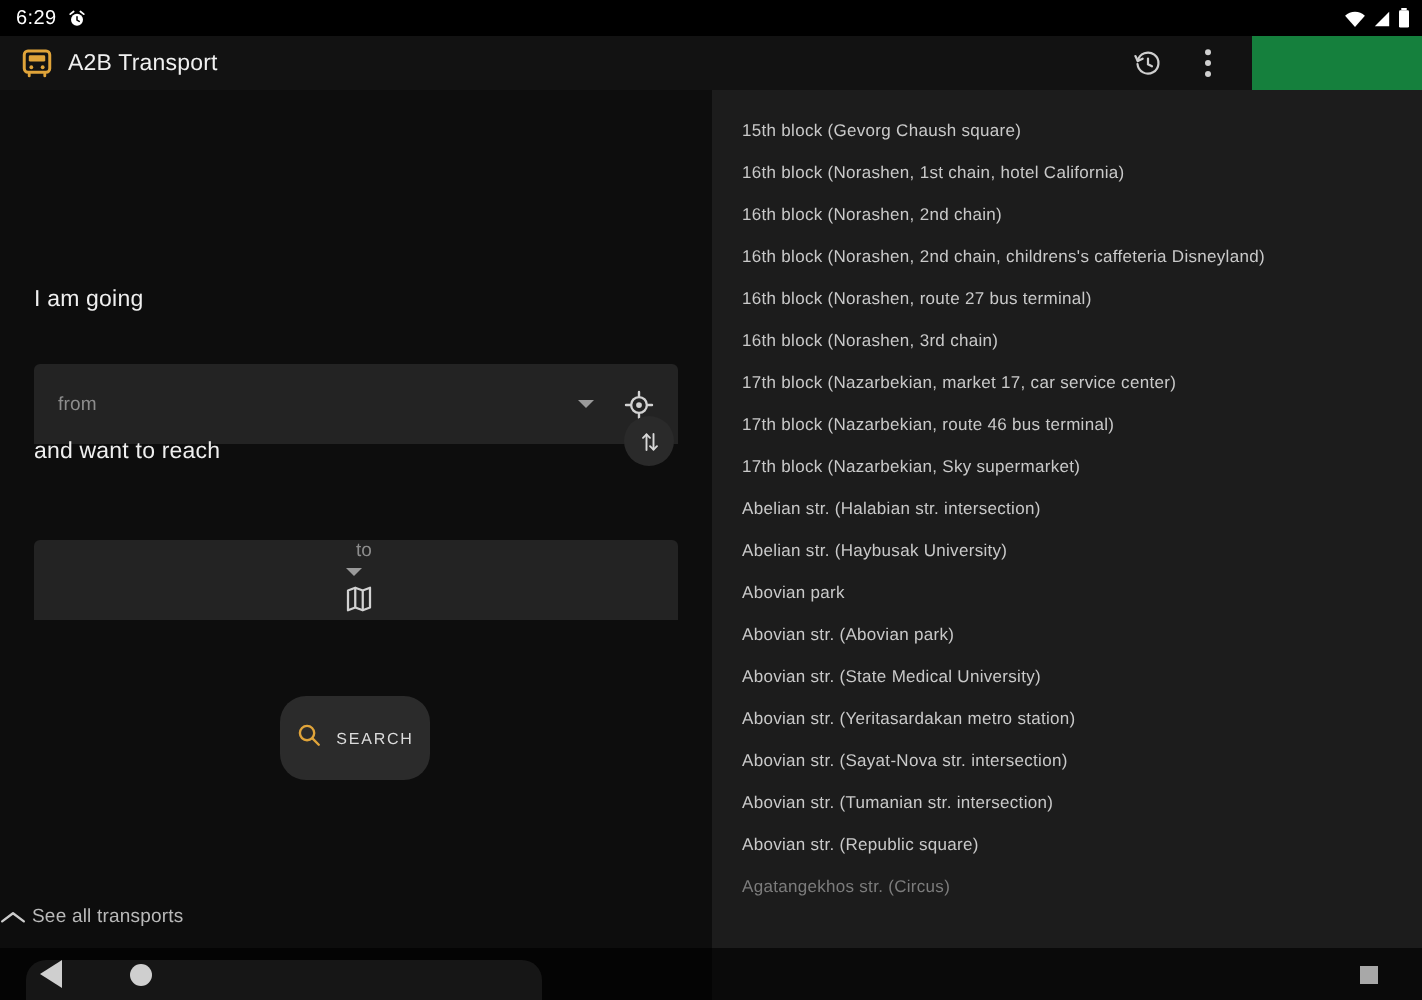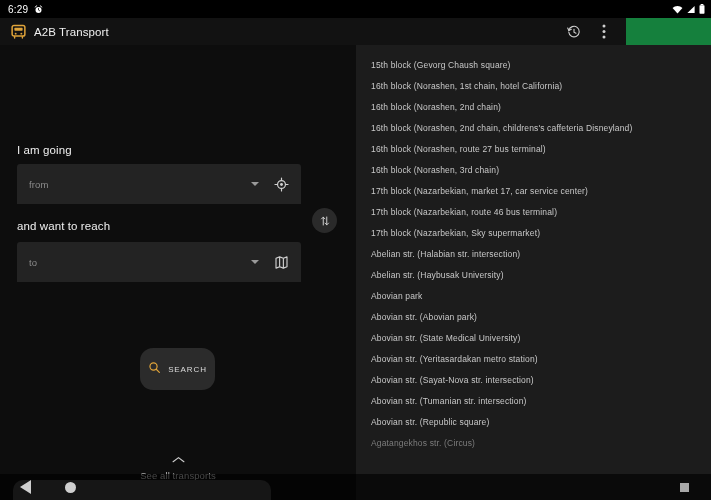--- a/index.html
+++ b/index.html
@@ -40,26 +40,26 @@
   
   .leftpane {
     position:absolute; left:0; top:0; width:356px; height:455px;
     background:#0d0d0d; padding:0 17px;
   }
   .form-label { font-size:11.5px; color:#efefef; letter-spacing:.1px; }
   .lbl-going { position:absolute; left:17px; top:99px; }
   .lbl-reach { position:absolute; left:17px; top:175px; }
 
   .field {
-    position:absolute; left:17px; width:284px; height:40px;
+    position:absolute; left:17px; width:322px; height:40px;
     background:#232323; border-radius:3px 3px 0 0;
-    display:flex; align-items:center; padding:0 4px 0 12px;
+    display:flex; align-items:center; padding:0 4px 0 12px;margin-top:18px;
   }
   .field-from { top:119px; }
-  .field-to   { top:197px; }
+  .field-to   { top:207px;flex-direction:column; }
   .field-text { font-size:9.5px; color:#8c8c8c; letter-spacing:.1px; flex:1; }
   .caret {
     width:0;height:0;border-left:4px solid transparent;border-right:4px solid transparent;
     border-top:4px solid #9a9a9a; margin-right:11px; flex:none; cursor:pointer;
   }
   .field-icon { width:22px; height:22px; display:flex; align-items:center; justify-content:center; margin-right:5px; flex:none; cursor:pointer; }
 
   .swap-btn {
     position:absolute; left:312px; top:163px; width:25px; height:25px;
     border-radius:50%; background:#2a2a2a;
@@ -69,21 +69,21 @@
   .search-btn {
     position:absolute; left:140px; top:303px; width:75px; height:42px;
     background:#2b2b2b; border-radius:13px; border:none;
     display:flex; align-items:center; justify-content:center; gap:7px;
     cursor:pointer; padding:0;
   }
   .search-label { font-size:8px; color:#dcdcdc; letter-spacing:.9px; }
 
   .see-all {
     position:absolute; left:0; top:404px; width:356px;
-    display:flex; flex-direction:column; align-items:center; gap:3px; cursor:pointer;
+    display:flex; flex-direction:row; align-items:center; gap:3px; cursor:pointer;
   }
   .see-all-text { font-size:9.5px; color:#b9b9b9; letter-spacing:.1px; }
 
   
   .rightpane {
     position:absolute; left:356px; top:0; width:412px; height:455px;
     background:#1c1c1c; overflow:hidden;
   }
   .stop-item {
     height:21px; display:flex; align-items:center;

